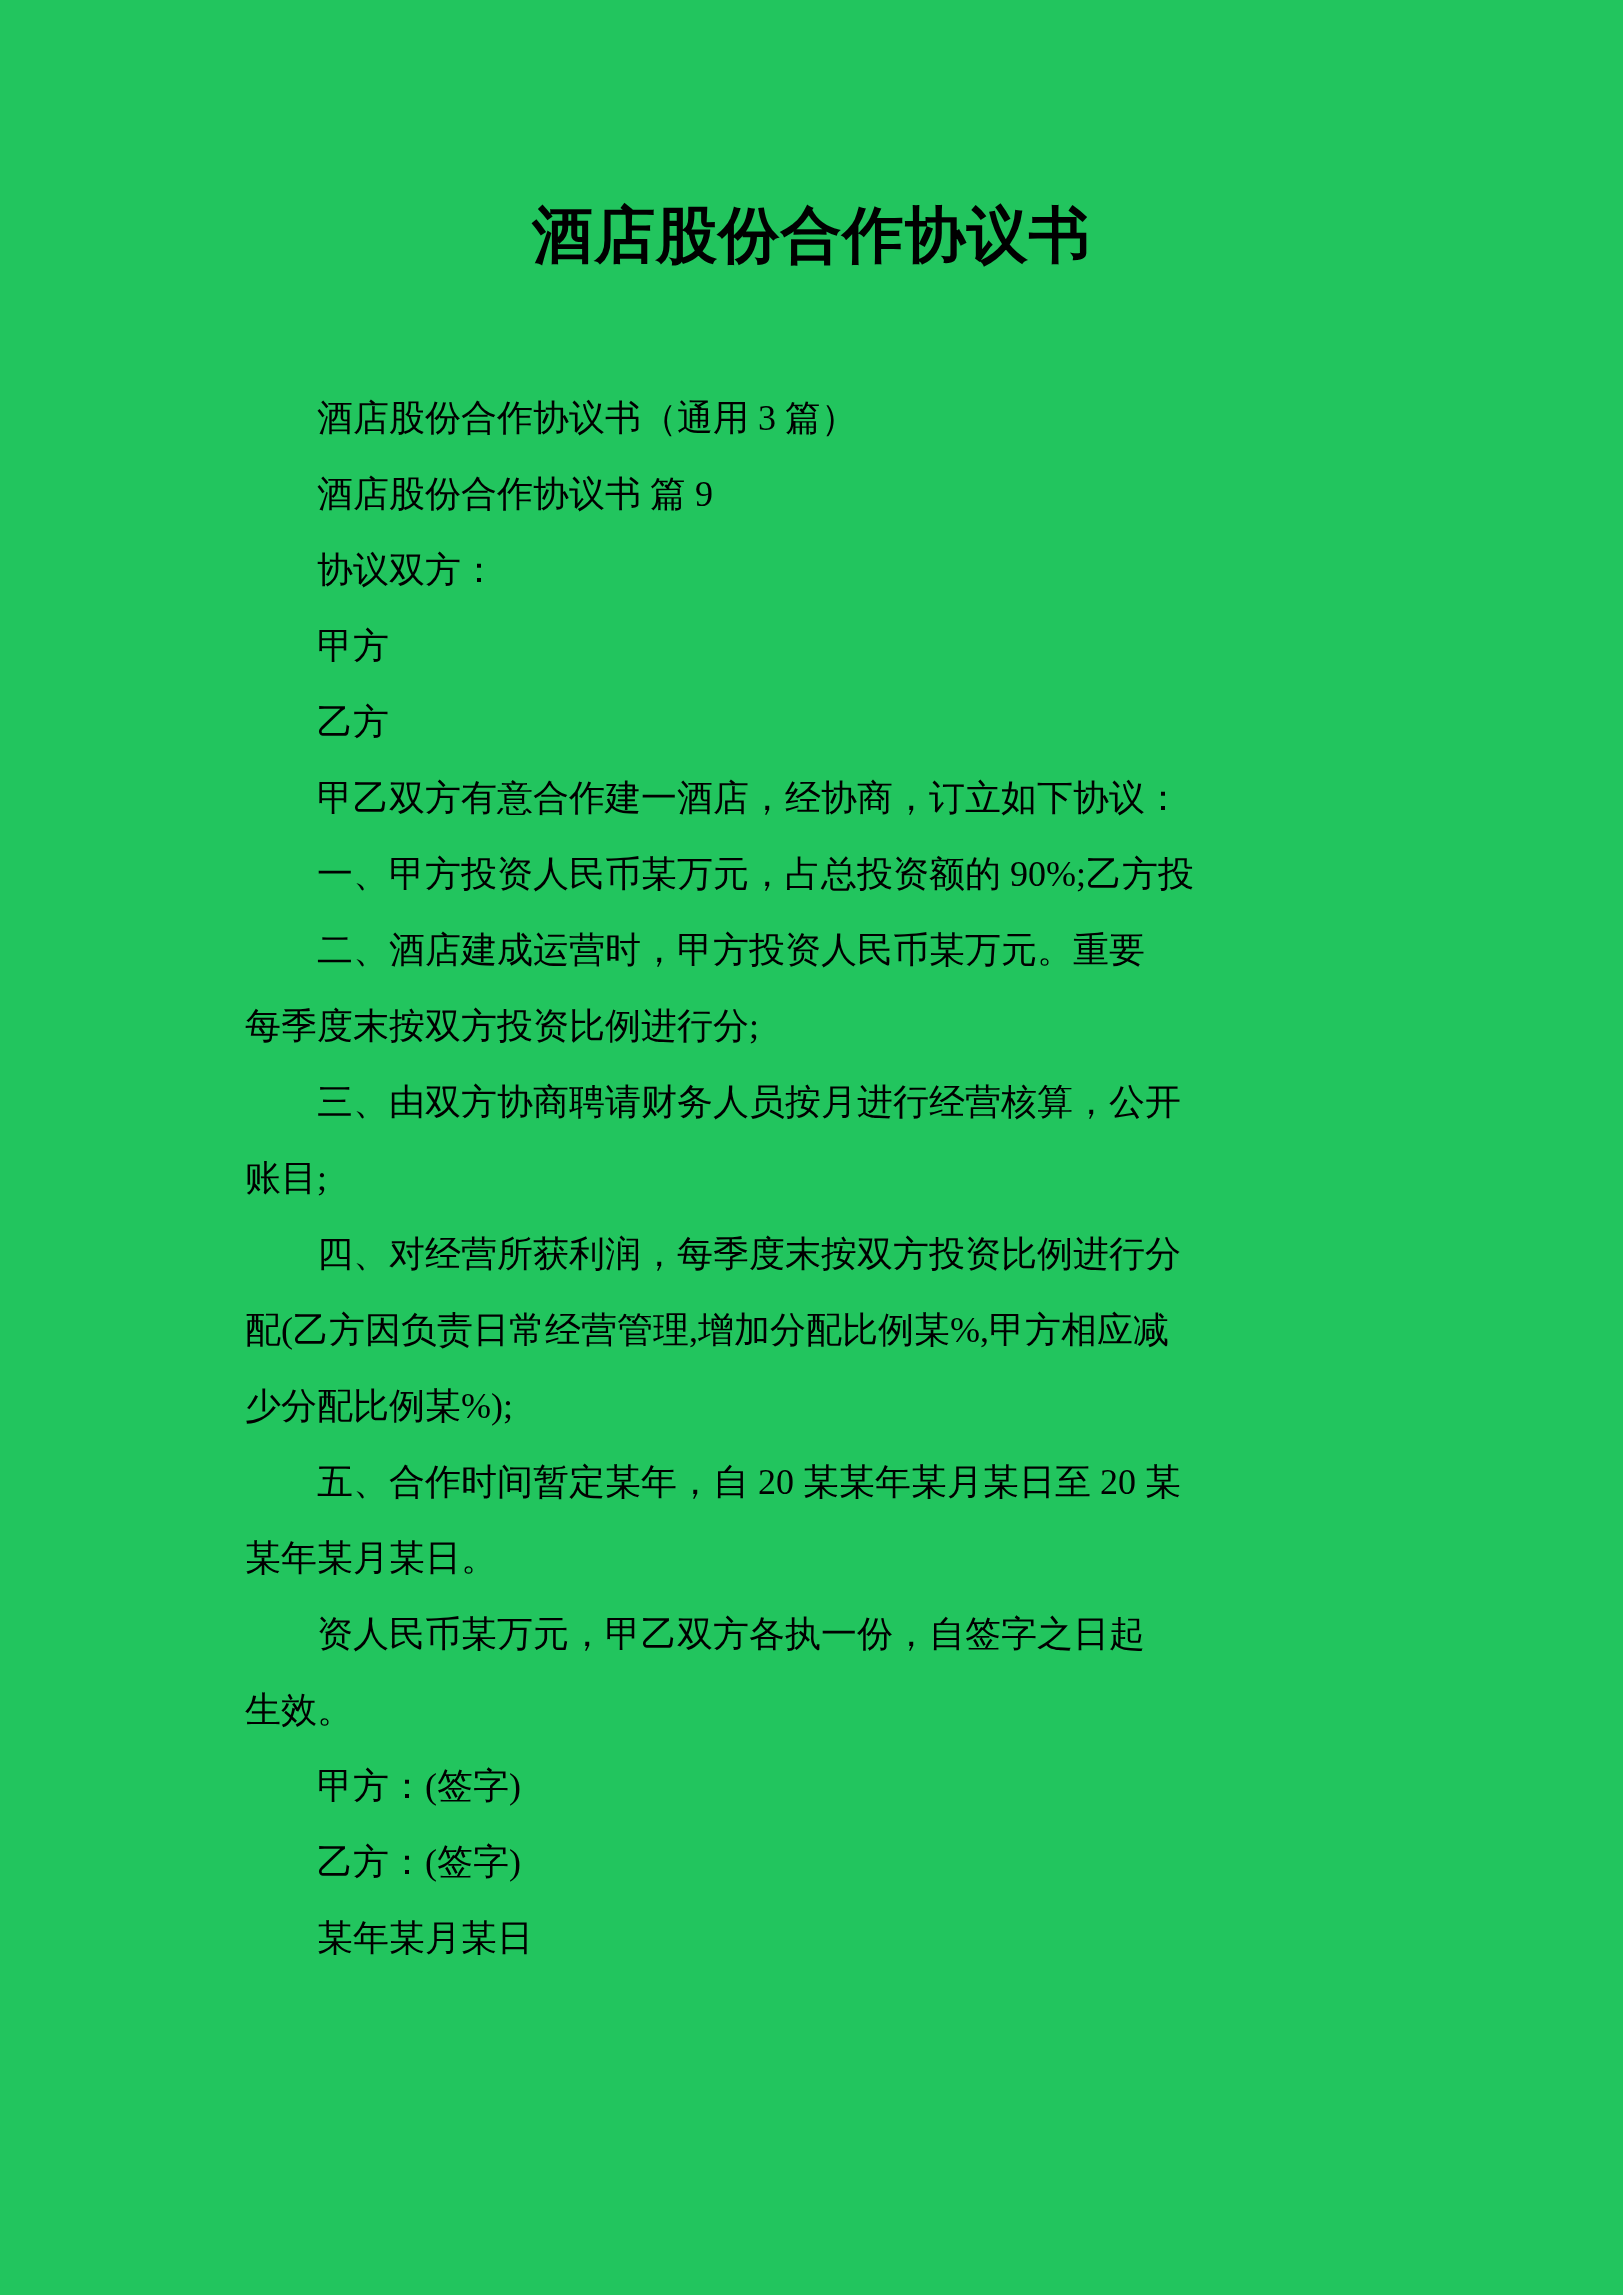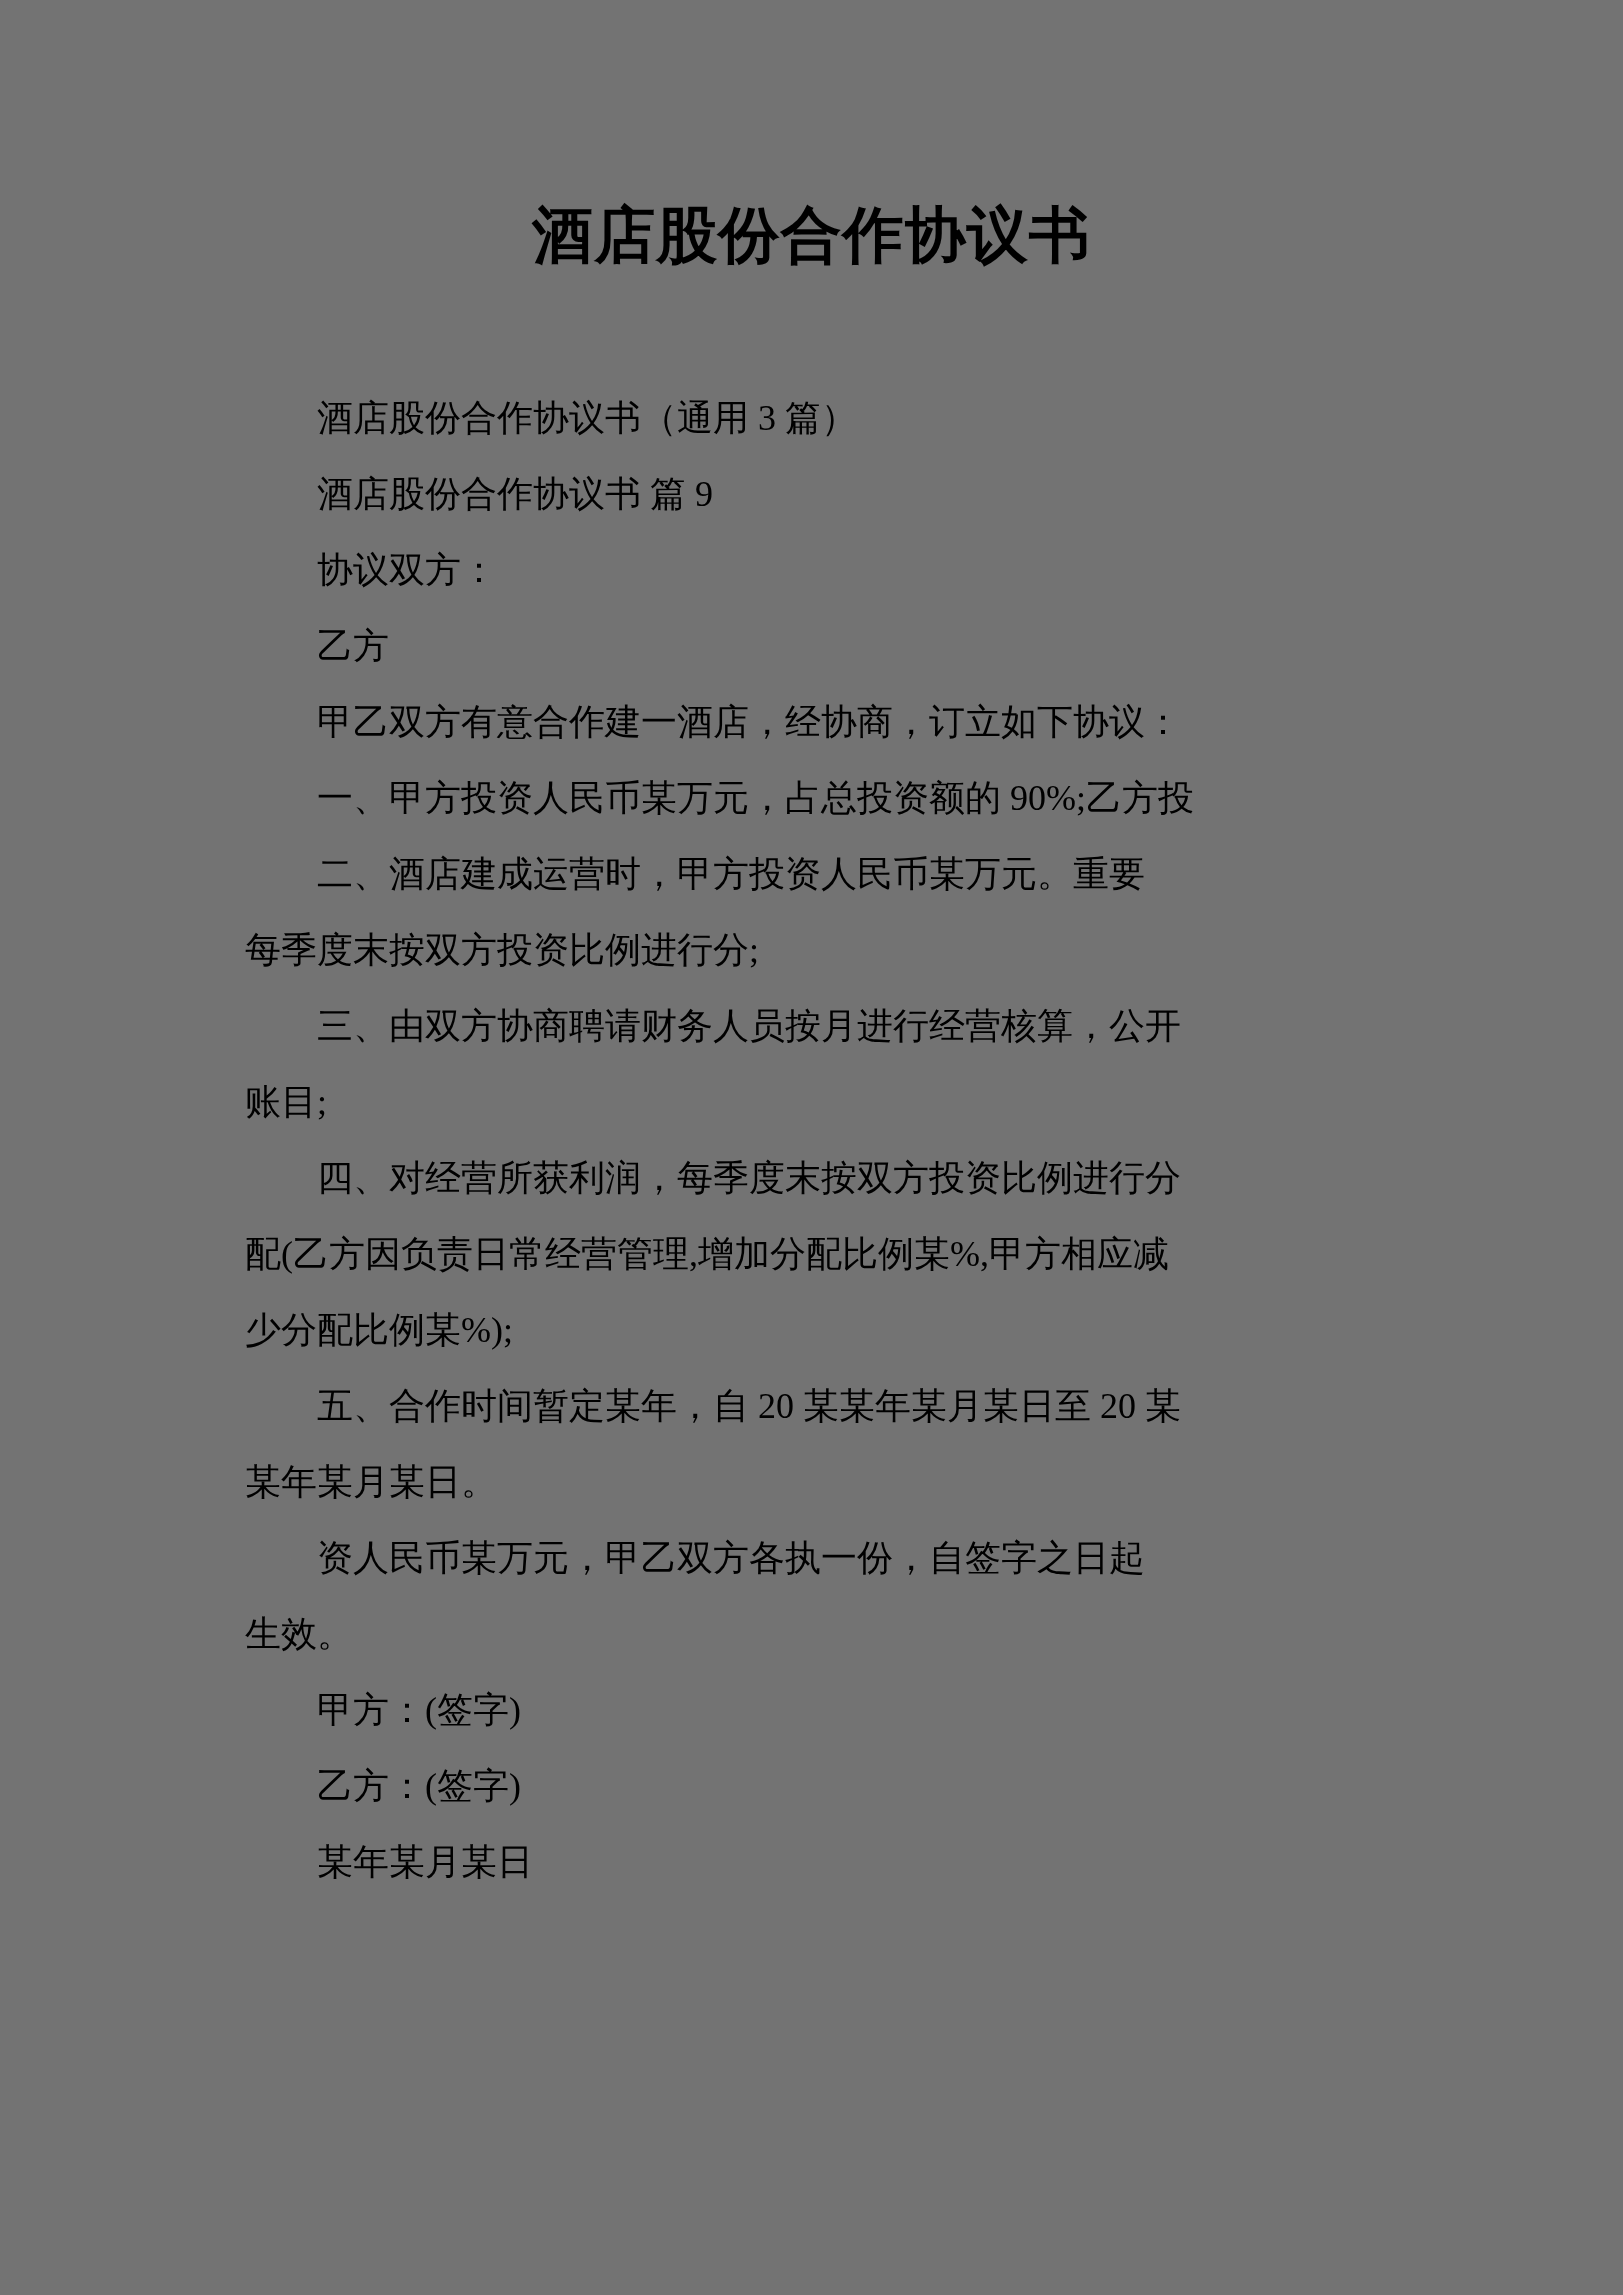--- a/index.html
+++ b/index.html
@@ -4,21 +4,21 @@
 <style>
   html, body {
     margin: 0;
     padding: 0;
     background: #ffffff;
   }
   .page {
     position: relative;
     width: 1623px;
     height: 2295px;
-    background: #737373;
+    background: #22c55e;
     color: #000000;
     font-family: "Liberation Serif", "DejaVu Serif", serif;
     overflow: hidden;
   }
   .title {
     position: absolute;
     top: 205px;
     left: 0;
     width: 100%;
     margin: 0;
@@ -48,20 +48,21 @@
 </style>
 </head>
 <body>
 
 <div class="page">
   <h1 class="title">酒店股份合作协议书</h1>
   <div class="body-text">
       <div class="line first">酒店股份合作协议书（通用 3 篇）</div>
       <div class="line first">酒店股份合作协议书 篇 9</div>
       <div class="line first">协议双方：</div>
+      <div class="line first">甲方</div>
       <div class="line first">乙方</div>
       <div class="line first">甲乙双方有意合作建一酒店，经协商，订立如下协议：</div>
       <div class="line first">一、甲方投资人民币某万元，占总投资额的 90%;乙方投</div>
       <div class="line first">二、酒店建成运营时，甲方投资人民币某万元。重要</div>
       <div class="line">每季度末按双方投资比例进行分;</div>
       <div class="line first">三、由双方协商聘请财务人员按月进行经营核算，公开</div>
       <div class="line">账目;</div>
       <div class="line first">四、对经营所获利润，每季度末按双方投资比例进行分</div>
       <div class="line">配(乙方因负责日常经营管理,增加分配比例某%,甲方相应减</div>
       <div class="line">少分配比例某%);</div>

